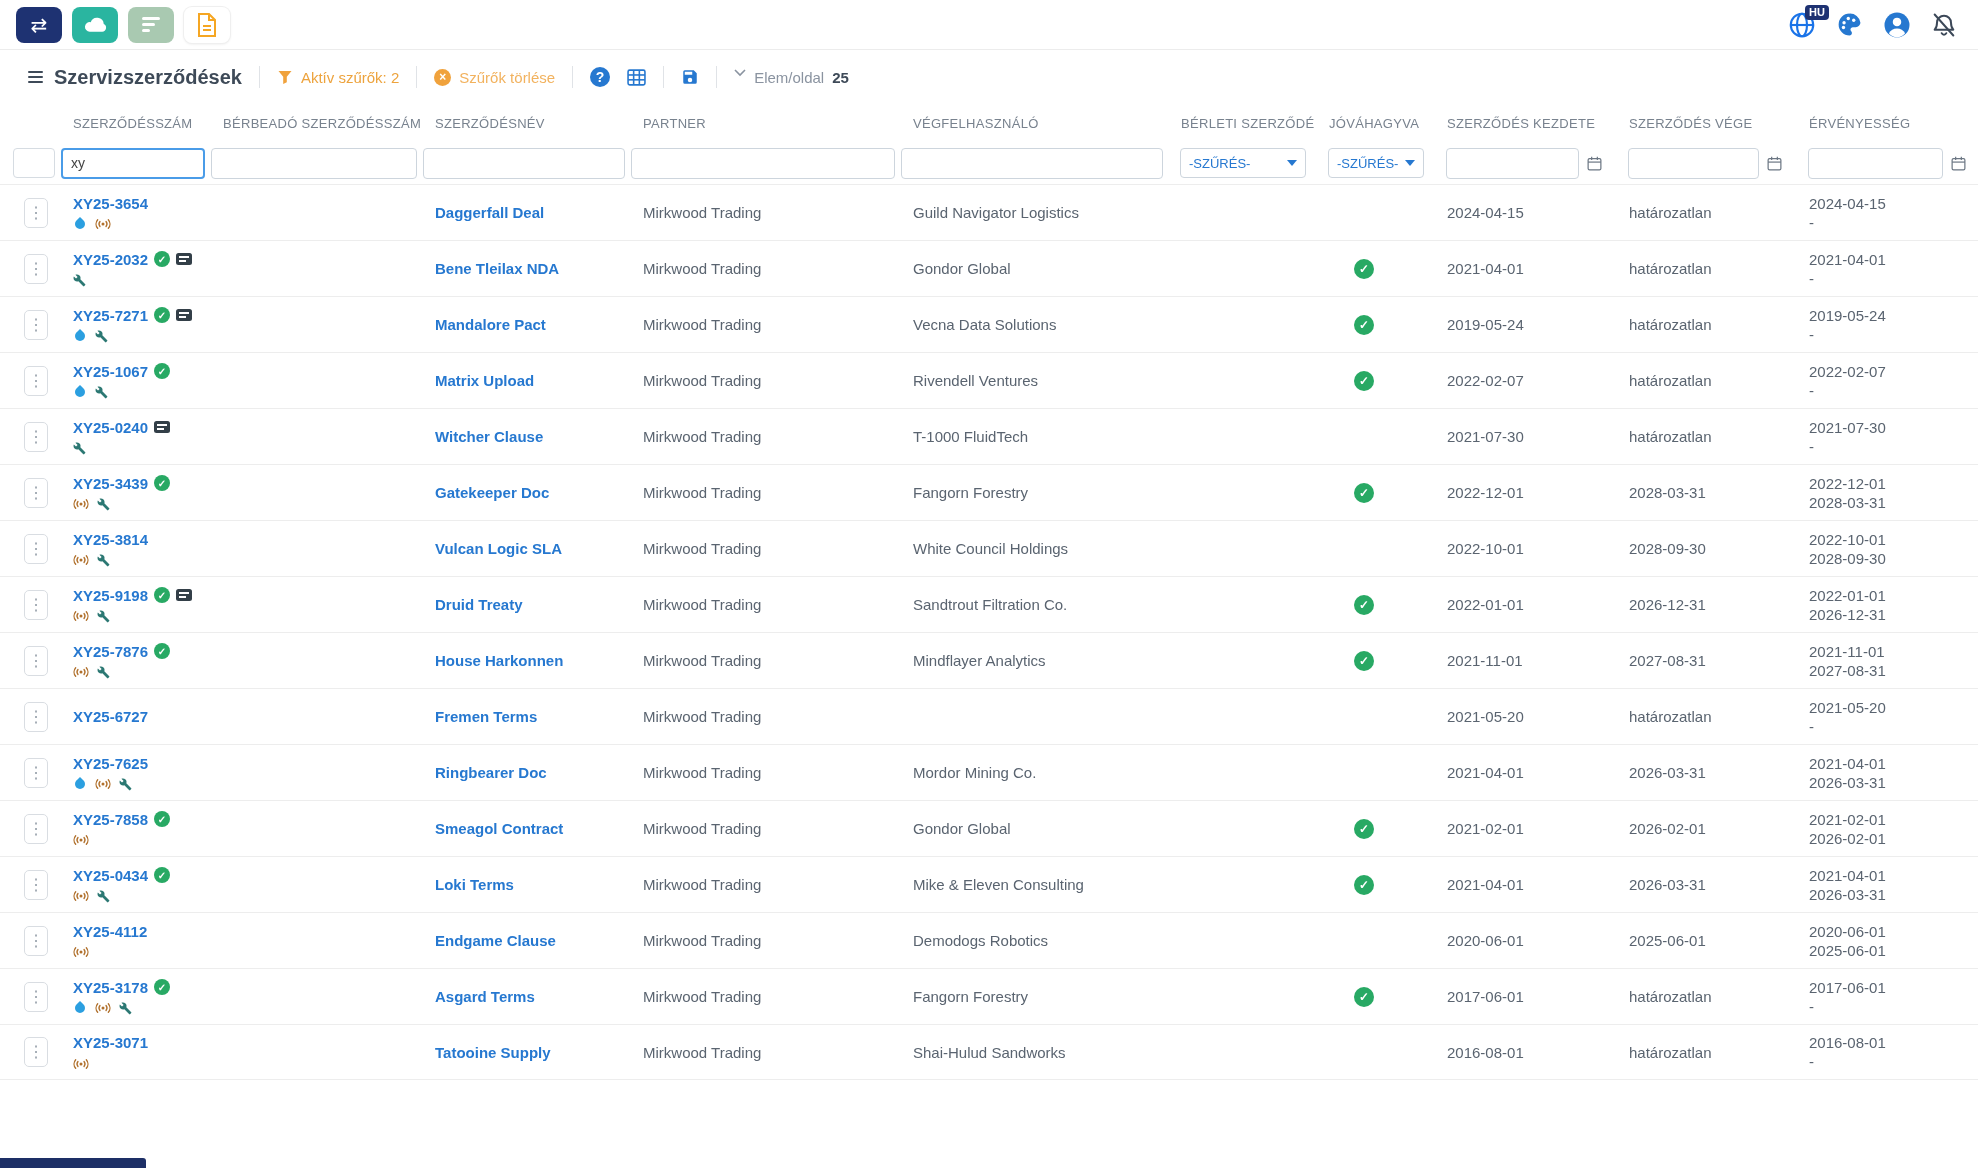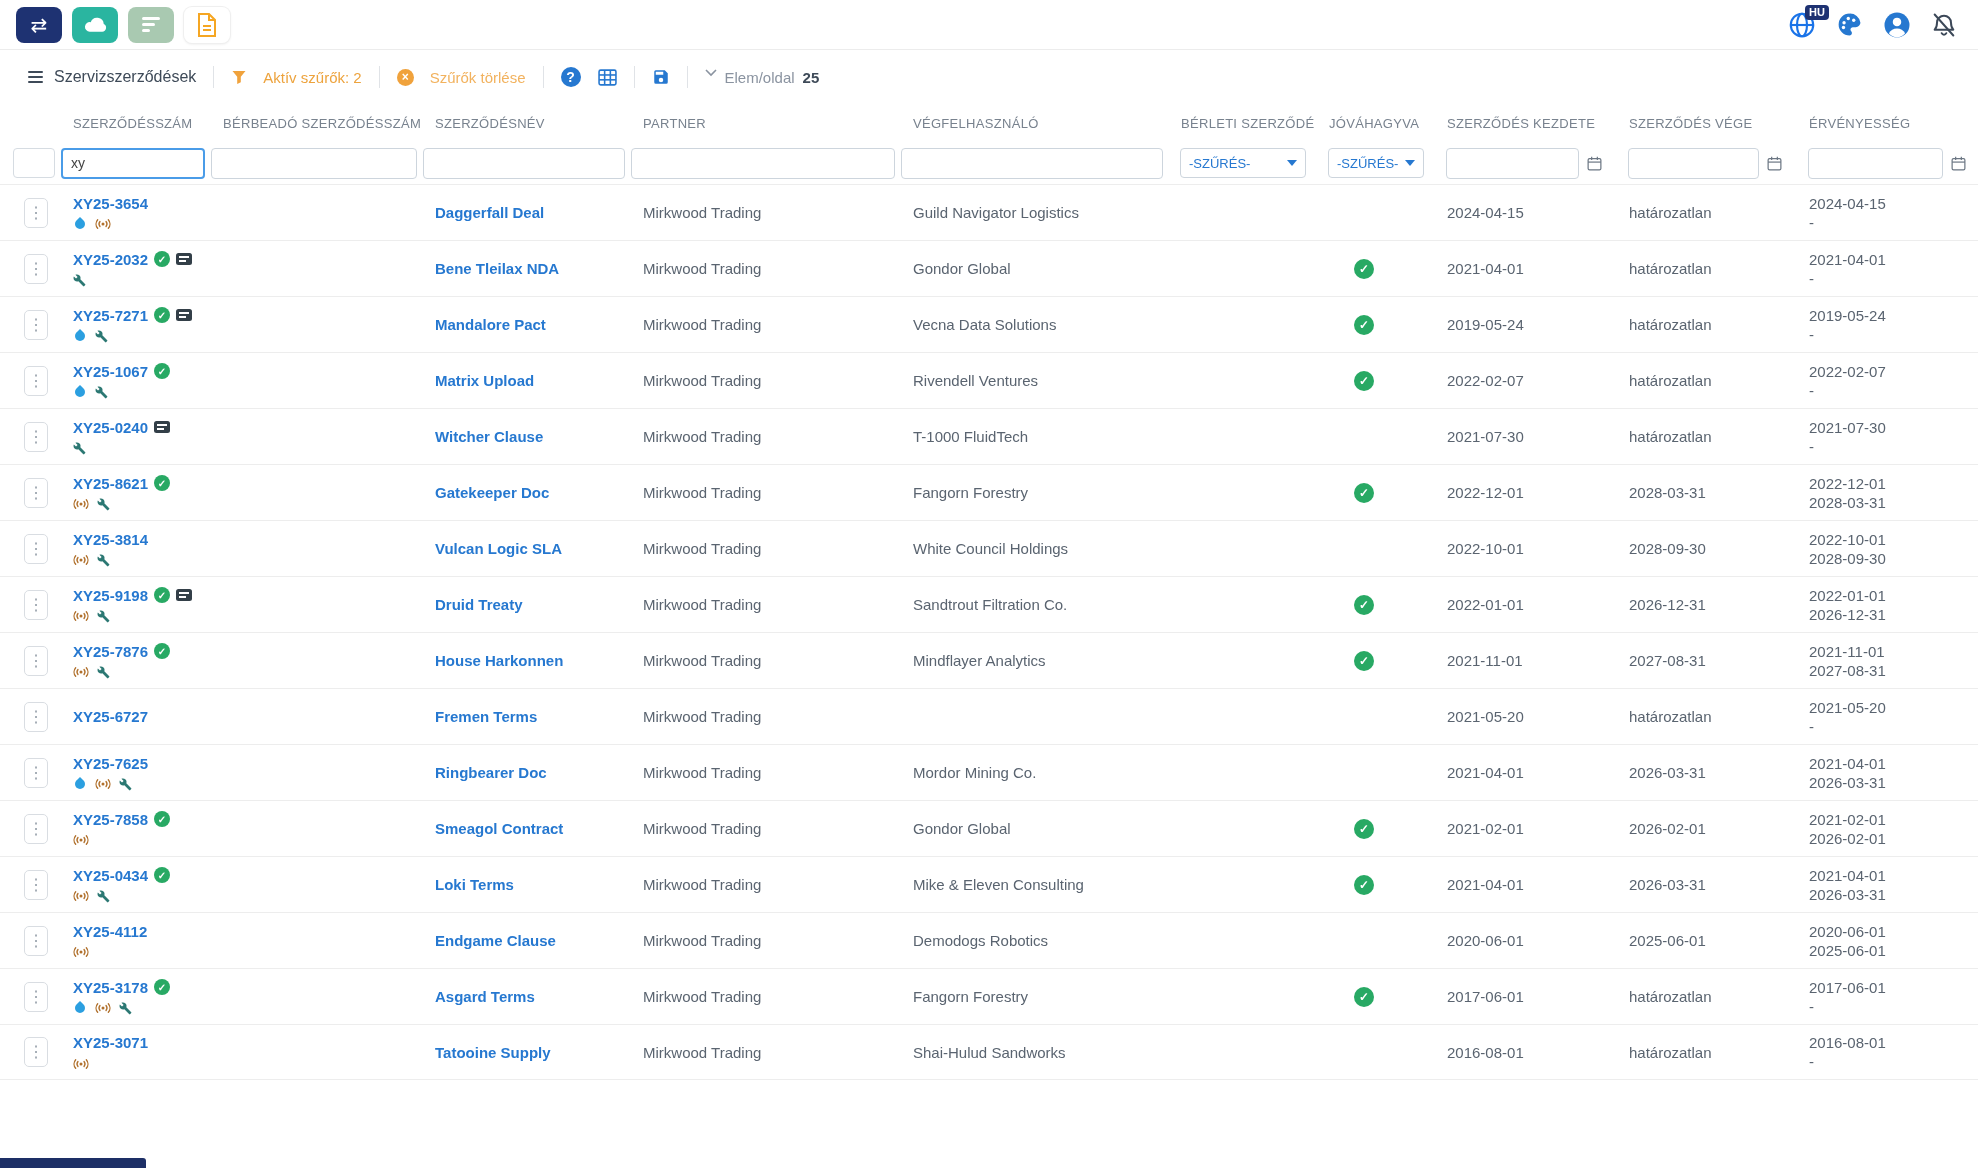--- a/index.html
+++ b/index.html
@@ -23,23 +23,23 @@
   .lines i:nth-child(1){width:18px}.lines i:nth-child(2){width:13px}.lines i:nth-child(3){width:8px}
   .app-btn.doc{background:#fff;box-shadow:0 0 0 1px #efefef,0 1px 3px rgba(0,0,0,.10)}
   .topbar-right{display:flex;align-items:center;gap:18px;padding-right:4px}
   .icon-btn{display:flex;align-items:center;justify-content:center;position:relative}
   .hu-badge{position:absolute;top:-5px;right:-12px;background:#1e3272;color:#fff;font-size:11px;font-weight:700;padding:2px 4px;border-radius:4px;line-height:1}
 
   
   .toolbar{height:54px;display:flex;align-items:center;gap:17px;padding:0 28px}
   .menu-glyph{display:flex;flex-direction:column;gap:3px}
   .menu-glyph i{display:block;width:15px;height:2px;background:#3e4a58;border-radius:1px}
-  .page-title{font-size:16px;font-weight:400;color:#3e4a58;margin-left:-6px}
+  .page-title{font-size:20px;font-weight:700;color:#3e4a58;margin-left:-6px}
   .sep{width:1px;height:22px;background:#e0e3e7}
-  .tb-item{display:flex;align-items:flex-start;gap:16px}
+  .tb-item{display:flex;align-items:flex-start;gap:8px}
   .active-filters-text{color:#eda33d;font-size:15px}
   .clear-filters-text{color:#f2b25e;font-size:15px}
   .x-circle{width:17px;height:17px;border-radius:50%;background:#f0a23c;color:#fff;font-size:12px;font-weight:700;display:inline-flex;align-items:center;justify-content:center;line-height:1}
   .tb-icon{display:flex;align-items:center;justify-content:center}
   .q-circle{width:20px;height:20px;border-radius:50%;background:#2678d0;color:#fff;font-size:14px;font-weight:700;line-height:1}
   .per-page{display:flex;align-items:flex-start;gap:8px}
   .per-page-label{color:#8a93a0;font-size:15px}
   .per-page-value{color:#3e4a58;font-size:15px;font-weight:700}
 
   
@@ -495,21 +495,21 @@
       <div>-</div>
     </div>
   </div>
 
   <div class="grid-row data-row">
     <div class="cell cell-menu">
       <button class="kebab">⋮</button>
     </div>
     <div class="cell cell-number">
       <div class="num-line">
-        <a class="num-link">XY25-8621</a>
+        <a class="num-link">XY25-3439</a>
         <span class="badges num-line">
               <span class="ic ic-check">✓</span>
             </span>
       </div>
       <div class="icon-line">
             <span class="ic ic-signal">
               <svg width="16" height="12" viewBox="0 0 18 12" fill="none" stroke="currentColor" stroke-width="1.5" stroke-linecap="round">
                 <circle cx="9" cy="6" r="1.7" fill="currentColor" stroke="none"></circle>
                 <path d="M5.6 3.2a4.4 4.4 0 0 0 0 5.6"></path>
                 <path d="M12.4 3.2a4.4 4.4 0 0 1 0 5.6"></path>

